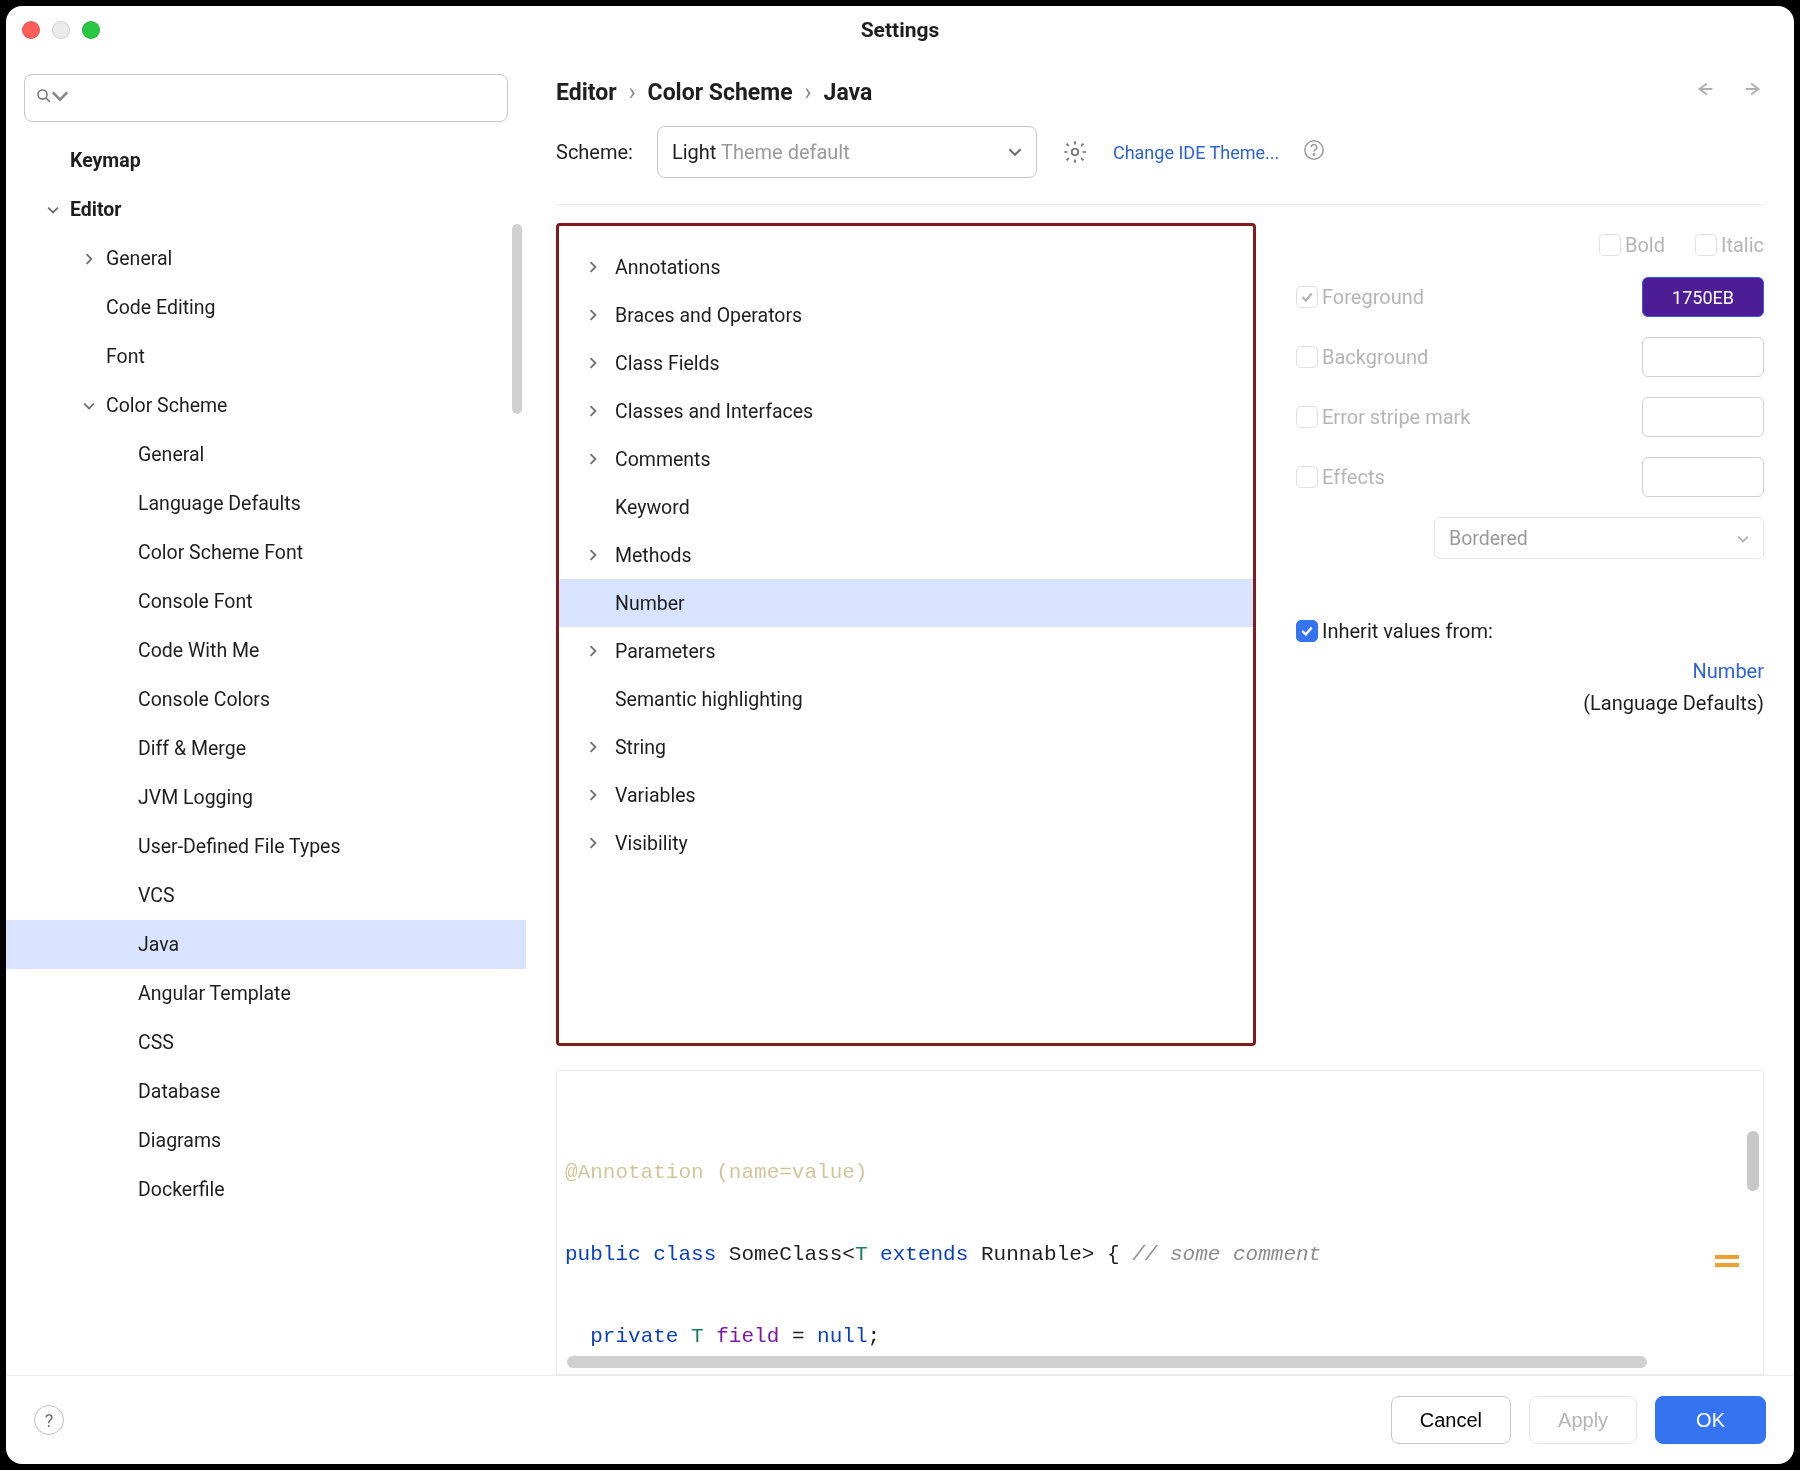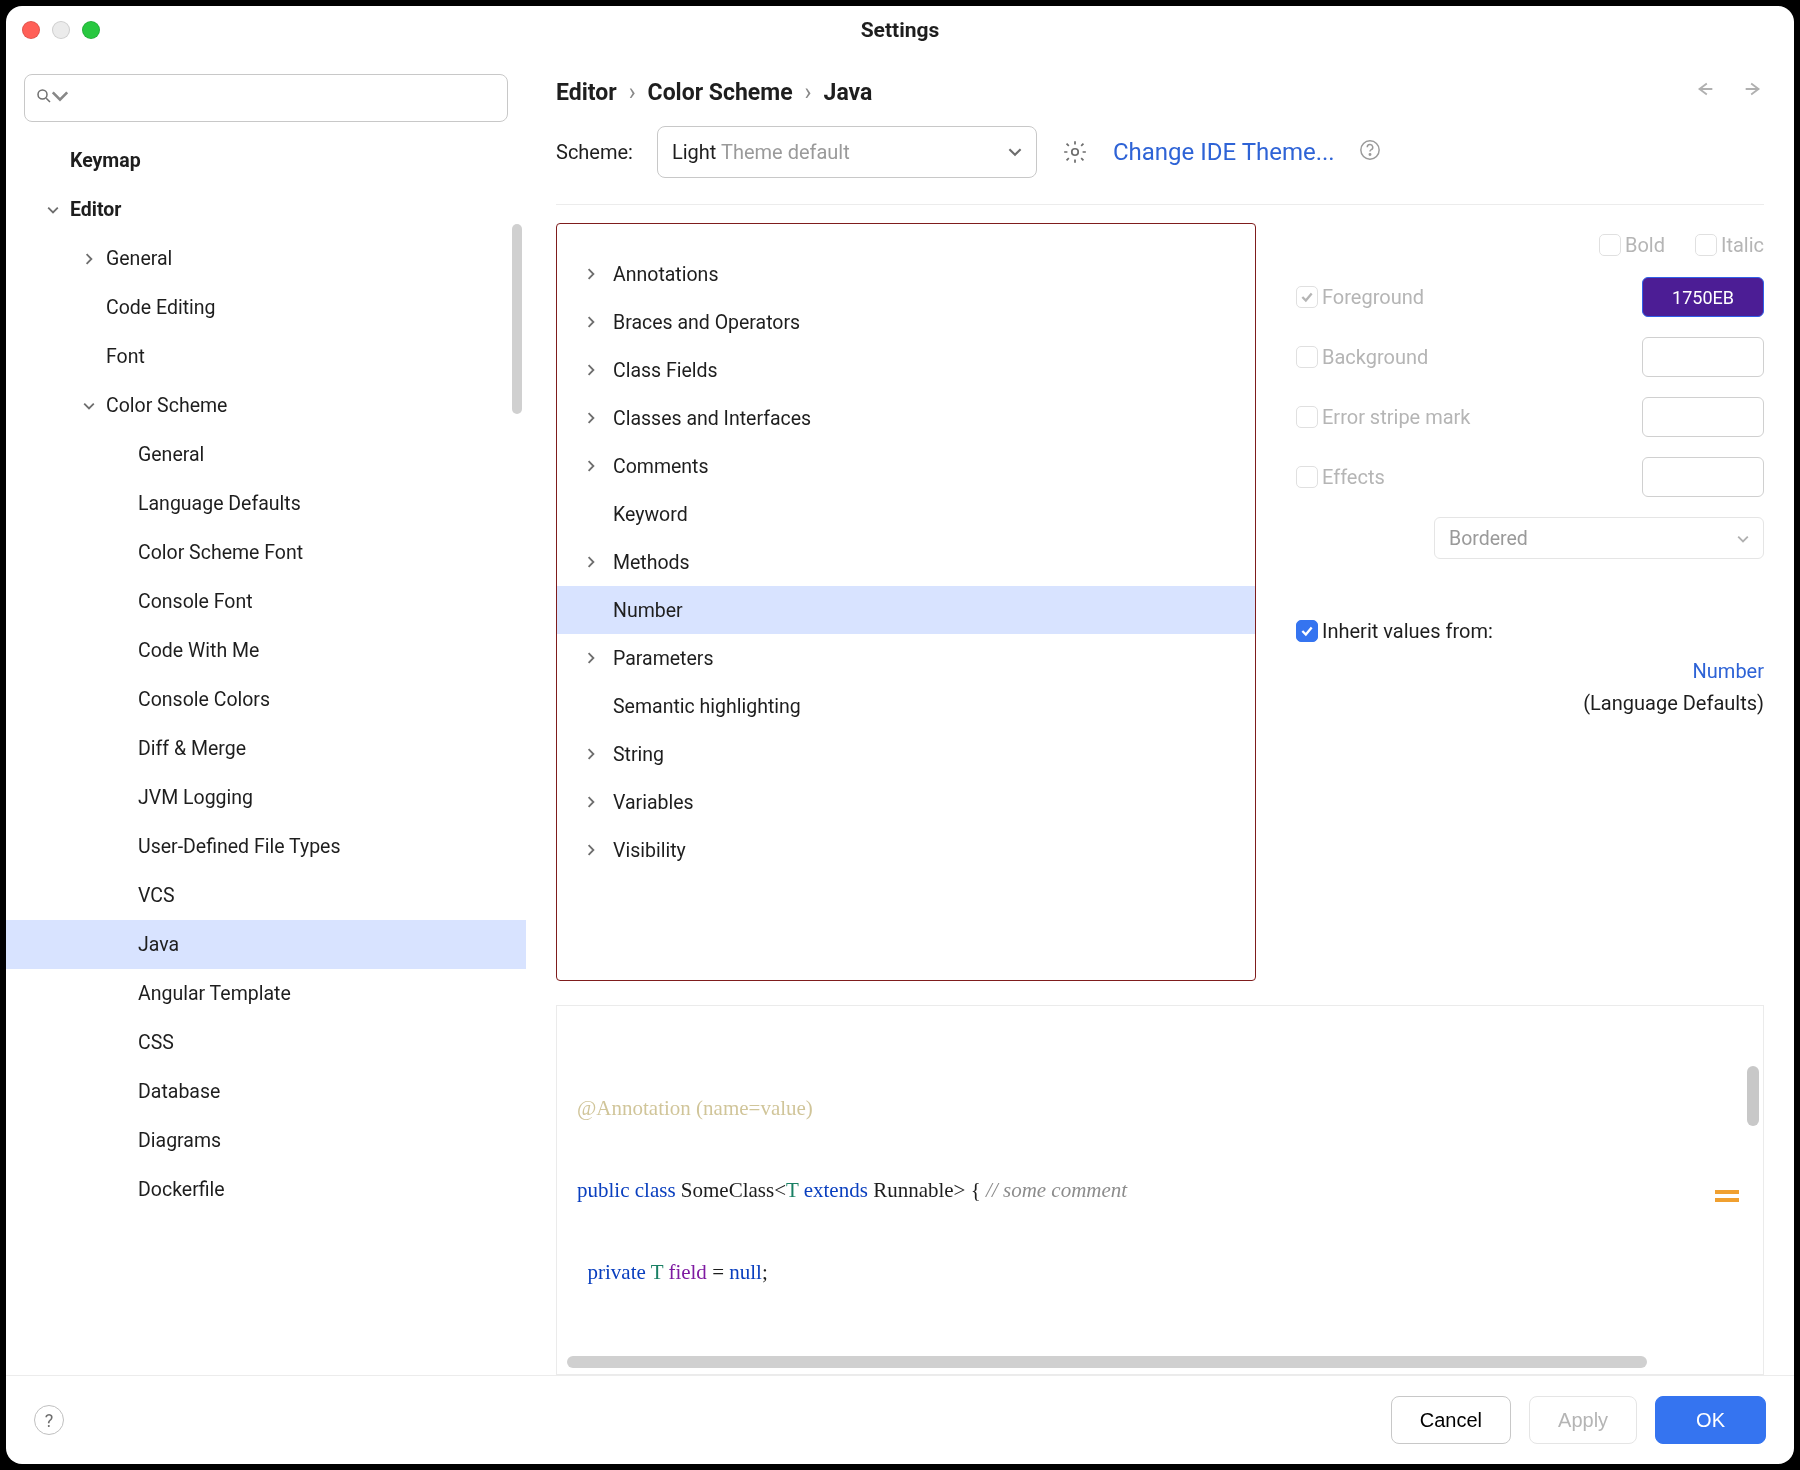--- a/index.html
+++ b/index.html
@@ -159,37 +159,37 @@
     justify-content: space-between;
   }
   .select .sel-text { font-size: 20px; }
   .select .sel-dim { color: #9a9a9a; }
   .select svg { width: 14px; height: 14px; color: #6e6e6e; }
   .gear-btn { 
     width: 28px; height: 28px; display: inline-flex; 
     align-items: center; justify-content: center; cursor: pointer;
   }
   .gear-btn svg { width: 26px; height: 26px; color: #6e6e6e; }
-  .link { color: #2e63d6; font-size: 24px; cursor: pointer; }
+  .link { color: #2e63d6; font-size: 18px; cursor: pointer; }
   .help-icon svg { width: 22px; height: 22px; color: #9a9a9a; }
 
   
   .attrs {
     display: flex;
     gap: 40px;
     padding-top: 18px;
     flex: 1;
     min-height: 0;
   }
   .attr-tree {
     width: 700px;
-    border: 1px solid #7f1d1d;
+    border: 3px solid #7f1d1d;
     border-radius: 4px;
     overflow-y: auto;
-    padding: 26px 0;
+    padding: 17px 0;
   }
   .attr-item {
     display: flex;
     align-items: center;
     height: 48px;
     padding-left: 28px;
     cursor: pointer;
   }
   .attr-item .chev { width: 28px; display: inline-flex; align-items: center; color: #6e6e6e; }
   .attr-item .chev svg { width: 12px; height: 12px; }
@@ -266,28 +266,28 @@
     text-align: right;
     font-size: 20px;
     line-height: 1.6;
   }
   .inherit-links .linkc { color: #2e63d6; cursor: pointer; }
 
   
   .code-preview {
     margin-top: 24px;
     border: 1px solid #ebebeb;
-    font-family: Liberation Serif, serif;
+    font-family: Liberation Mono, monospace;
     font-size: 21px;
     line-height: 1.95;
     position: relative;
-    height: 370px;
+    height: 305px;
     overflow: hidden;
     white-space: pre;
-    padding-left: 20px;
+    padding-left: 8px;
   }
   .code-preview .line { display: block; }
   .kw { color: #0a3fbf; }
   .typeparam { color: #1a8064; }
   .ident { color: #1e1e1e; }
   .field { color: #7e1aa1; }
   .comment { color: #8c8c8c; font-style: italic; }
   .cut { color: #a38c36; opacity: 0.5; }
   .gutter-hl {
     position: absolute; left: 0; right: 0; height: 42px; top: 128px;

